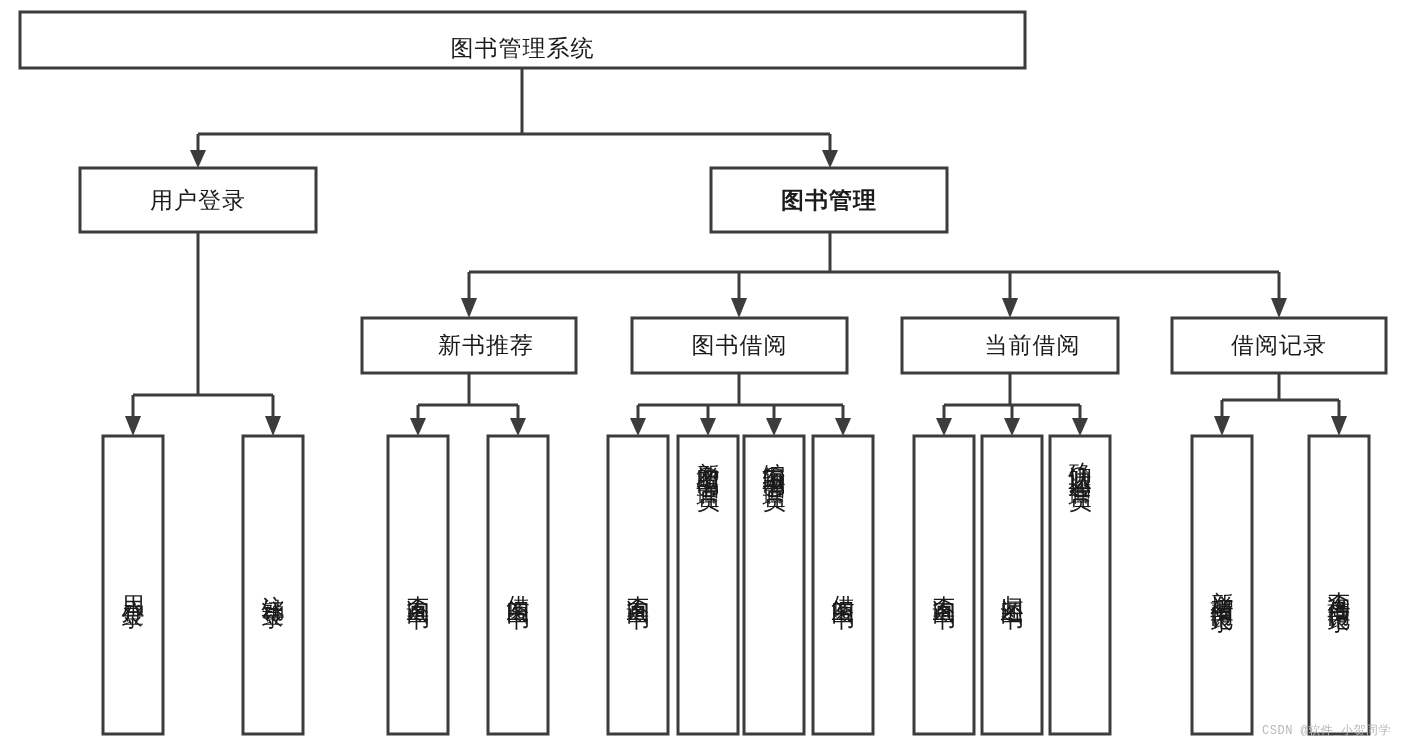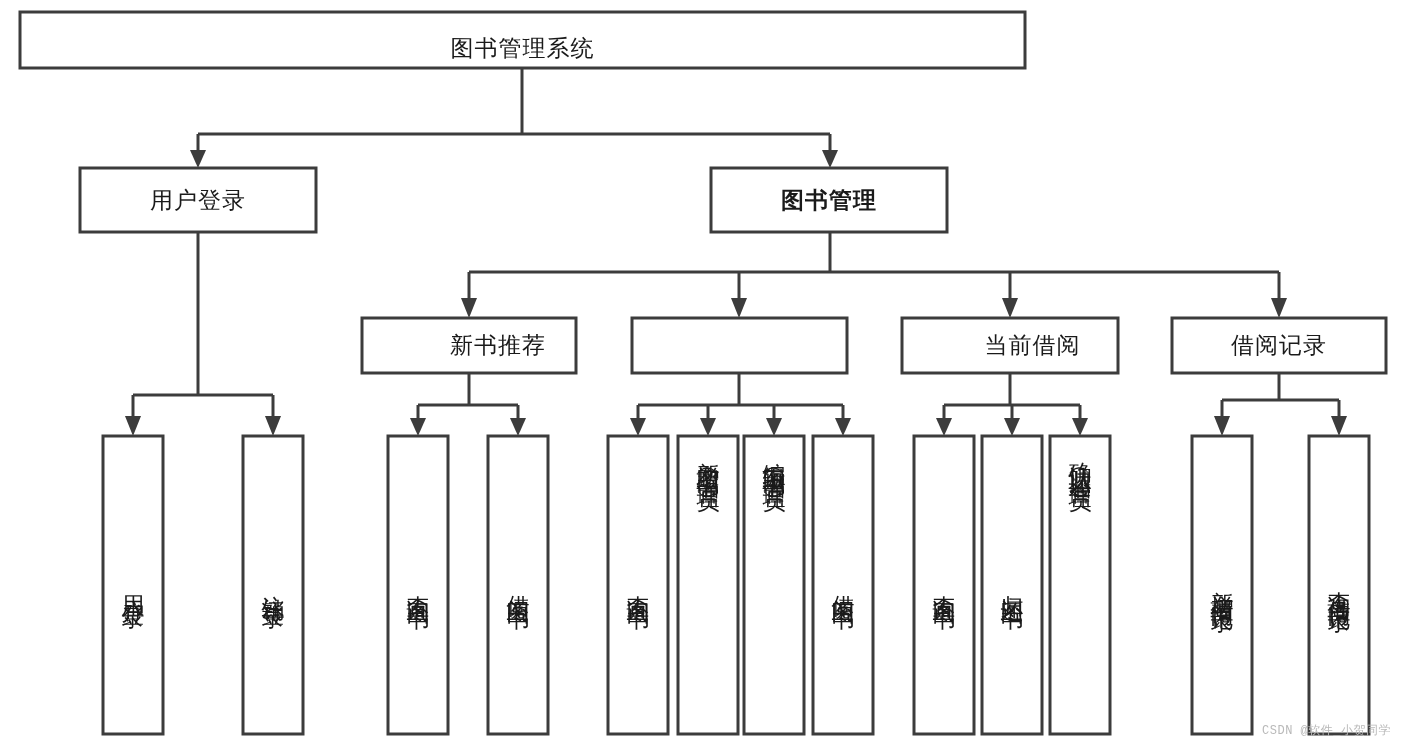--- a/index.html
+++ b/index.html
@@ -203,22 +203,25 @@
     <span class="hlabel-text">图书管理系统</span>
   </div>
 
   <div class="hlabel-wrap" style="left:80px; top:168px; width:236px; height:64px;">
     <span class="hlabel-text">用户登录</span>
   </div>
   <div class="hlabel-wrap" style="left:711px; top:168px; width:236px; height:64px;font-weight:bold;">
     <span class="hlabel-text">图书管理</span>
   </div>
 
-  <div class="hlabel-wrap" style="left:382px; top:318px; width:232px; height:55px;border-radius:9px;">
+  <div class="hlabel-wrap" style="left:370px; top:318px; width:232px; height:55px;border-radius:9px;">
     <span class="hlabel-text">新书推荐</span>
+  </div>
+  <div class="hlabel-wrap" style="left:632px; top:318px; width:215px; height:55px;">
+    <span class="hlabel-text">图书借阅</span>
   </div>
   <div class="hlabel-wrap" style="left:902px; top:318px; width:261px; height:55px;">
     <span class="hlabel-text">当前借阅</span>
   </div>
   <div class="hlabel-wrap" style="left:1172px; top:318px; width:214px; height:55px;">
     <span class="hlabel-text">借阅记录</span>
   </div>
 
   <div class="vlabel-wrap" style="left:103px; top:436px; width:60px; height:298px;">
     <span class="vlabel-text">用户登录</span>

